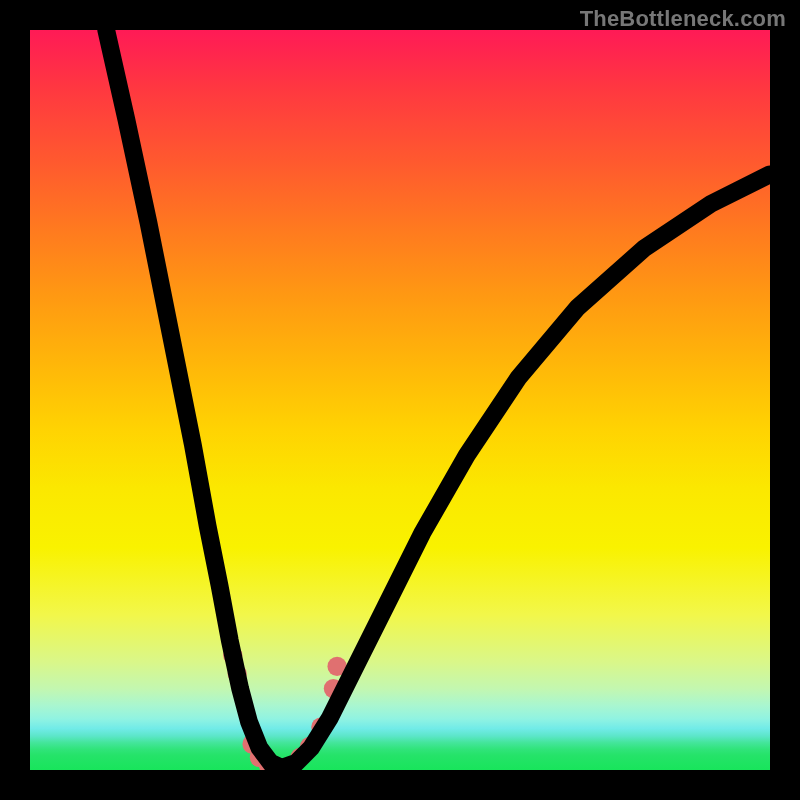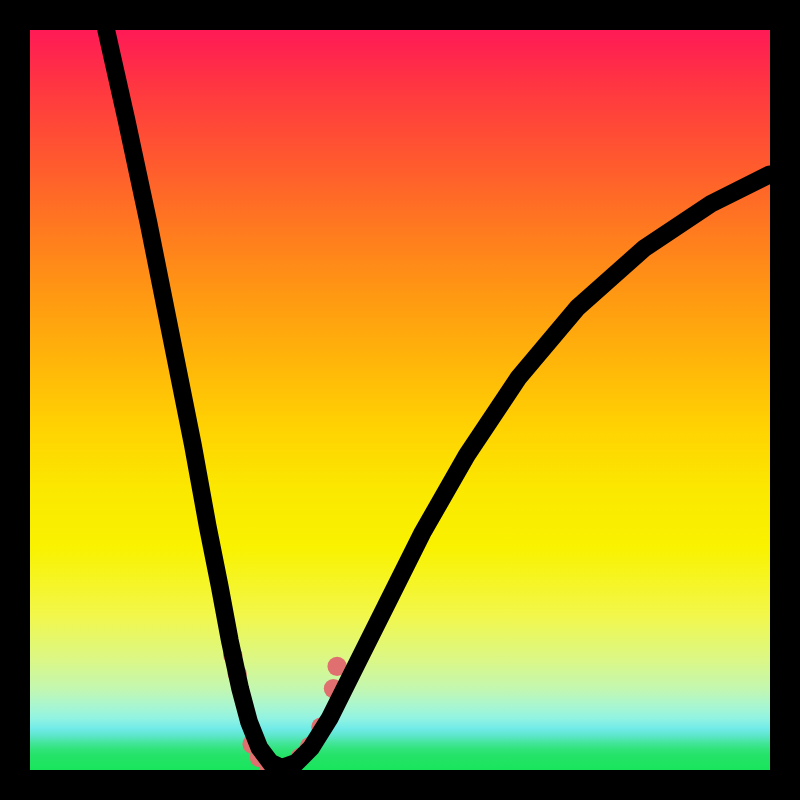--- a/index.html
+++ b/index.html
@@ -88,13 +88,14 @@
           <circle cx="36.5" cy="98.3" r="1.3" class="marker"></circle>
           <circle cx="37.8" cy="96.8" r="1.3" class="marker"></circle>
           <circle cx="39.3" cy="94.2" r="1.3" class="marker"></circle>
           <circle cx="41" cy="89" r="1.3" class="marker"></circle>
           <circle cx="41.5" cy="86" r="1.3" class="marker"></circle>
         </g>
       <path class="curve" d="M10.3 0 L13 12 L16 26 L19 41 L22 56 L24 67 L25.6 75 L27 82.5 L28.4 89 L29.6 93.5 L31 97 L32.5 99 L34 99.7"></path>
       <path class="curve" d="M34 99.7 L36 99 L38 97 L40.5 93 L44 86 L48 78 L53 68 L59 57.5 L66 47 L74 37.5 L83 29.5 L92 23.5 L100 19.5"></path>
     </svg>
   </div>
+  <div class="watermark">TheBottleneck.com</div>
 </div>
 
 </body></html>

